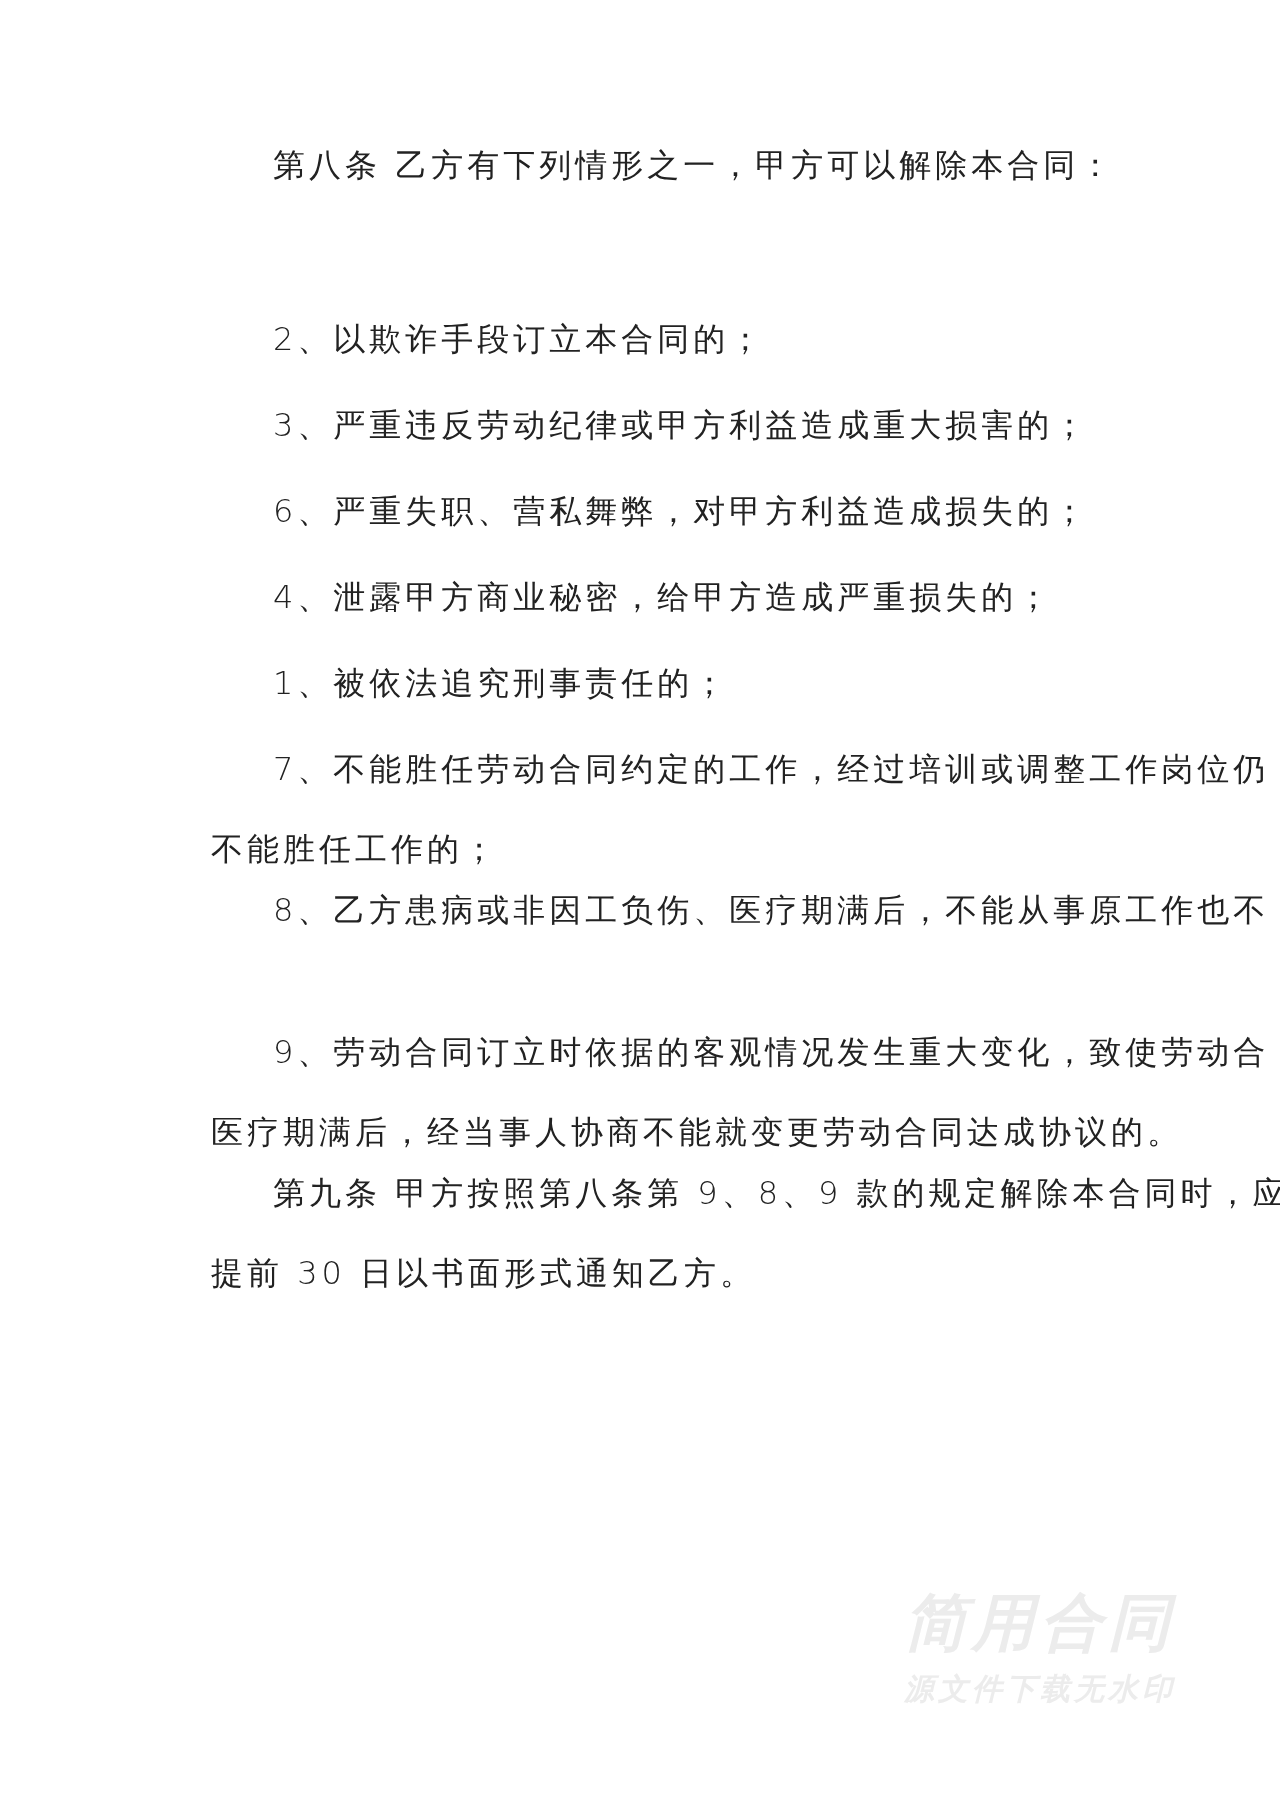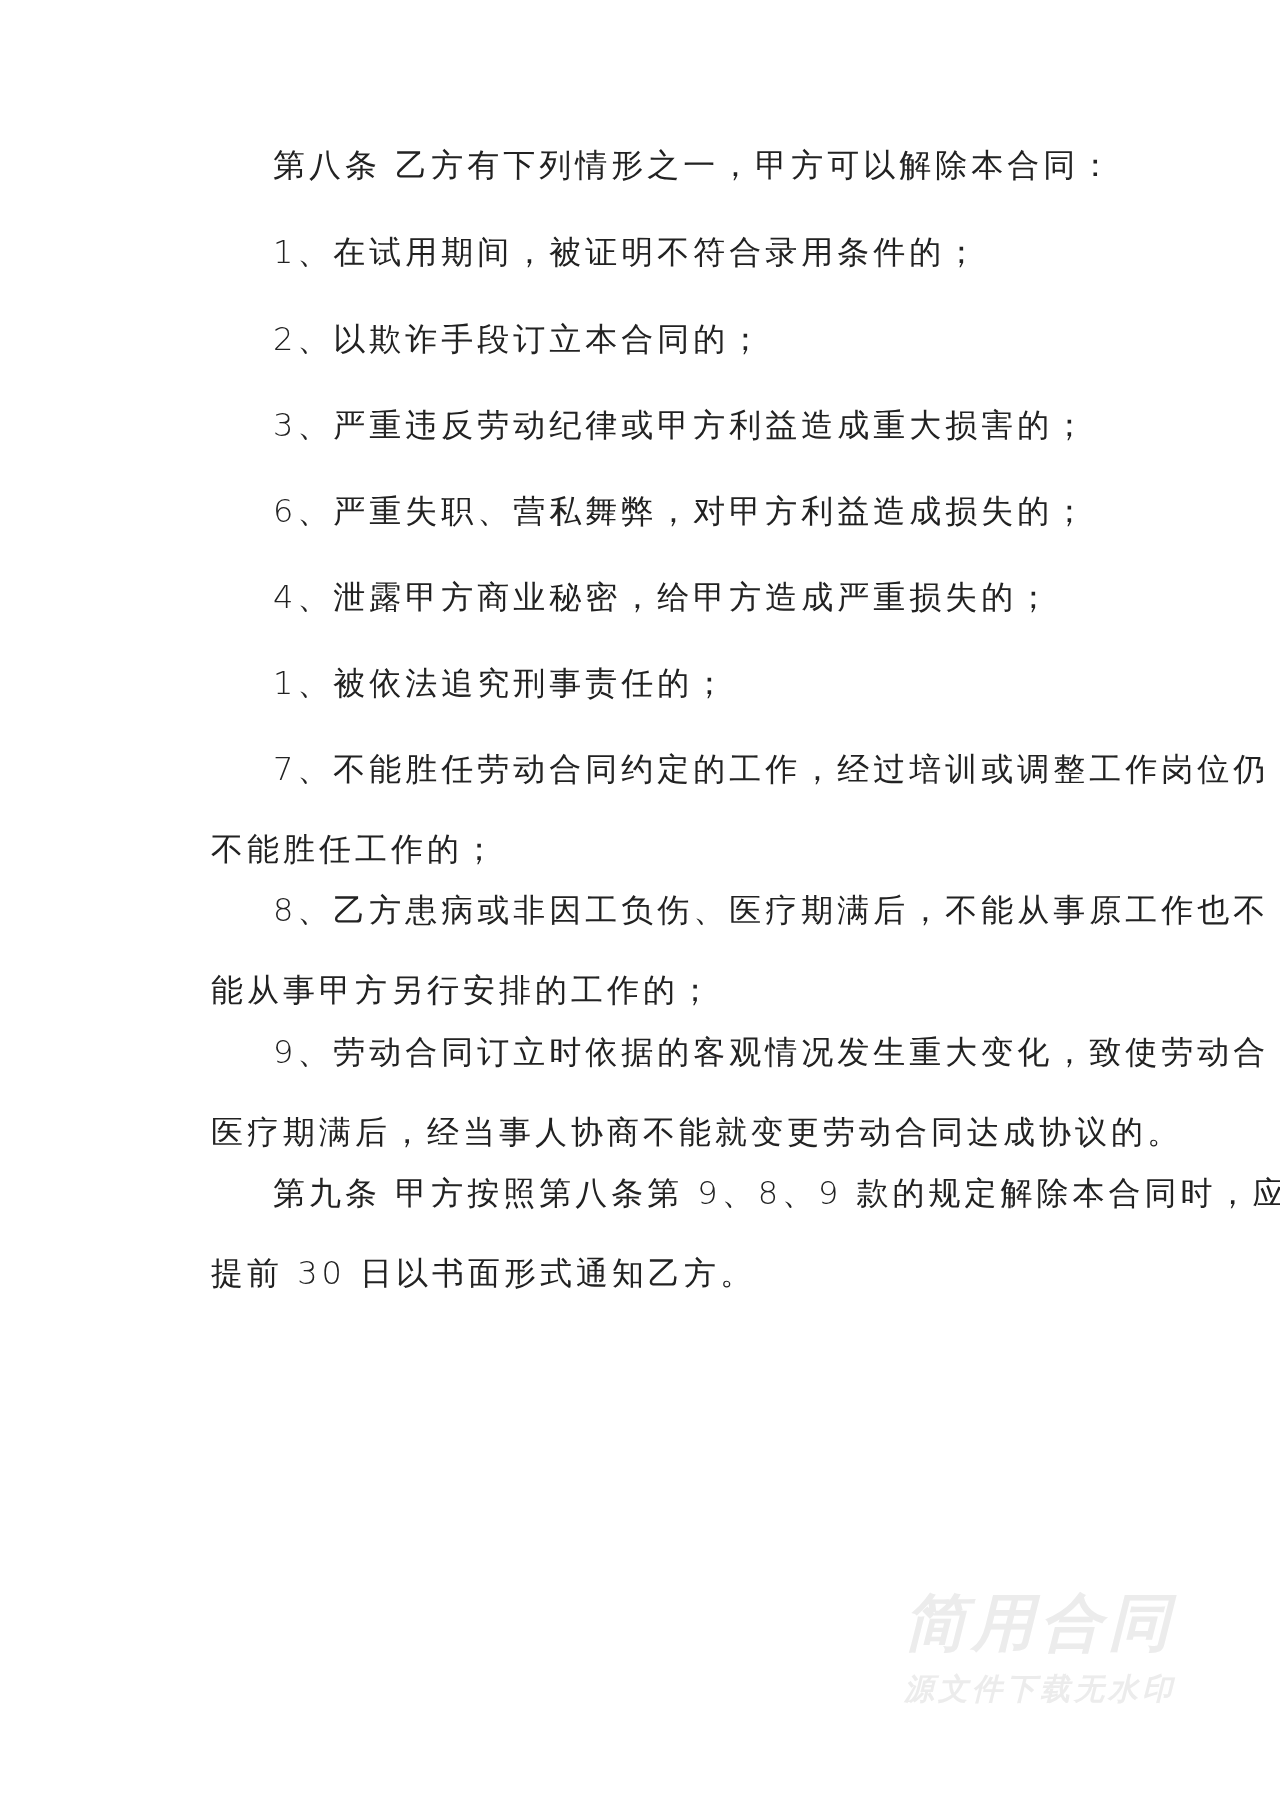--- a/index.html
+++ b/index.html
@@ -60,23 +60,20 @@
   </style>
 </head>
 <body>
 
 <div class="page">
 
   <div class="para" style="top:125px;">
     <span class="line indent">第八条  乙方有下列情形之一，甲方可以解除本合同：</span>
   </div>
 
-  <div class="para" style="top:212px;">
-    <span class="line indent">1、在试用期间，被证明不符合录用条件的；</span>
-  </div>
 
   <div class="para" style="top:299px;">
     <span class="line indent">2、以欺诈手段订立本合同的；</span>
   </div>
 
   <div class="para" style="top:385px;">
     <span class="line indent">3、严重违反劳动纪律或甲方利益造成重大损害的；</span>
   </div>
 
   <div class="para" style="top:471px;">
@@ -91,21 +88,20 @@
     <span class="line indent">1、被依法追究刑事责任的；</span>
   </div>
 
   <div class="para" style="top:729px;">
     <span class="line indent">7、不能胜任劳动合同约定的工作，经过培训或调整工作岗位仍</span>
     <span class="line">不能胜任工作的；</span>
   </div>
 
   <div class="para" style="top:870px;">
     <span class="line indent">8、乙方患病或非因工负伤、医疗期满后，不能从事原工作也不</span>
-    <span class="line">能从事甲方另行安排的工作的；</span>
   </div>
 
   <div class="para" style="top:1012px;">
     <span class="line indent">9、劳动合同订立时依据的客观情况发生重大变化，致使劳动合</span>
     <span class="line">医疗期满后，经当事人协商不能就变更劳动合同达成协议的。</span>
   </div>
 
   <div class="para" style="top:1153px;">
     <span class="line indent">第九条  甲方按照第八条第 9、8、9 款的规定解除本合同时，应</span>
     <span class="line">提前 30 日以书面形式通知乙方。</span>

